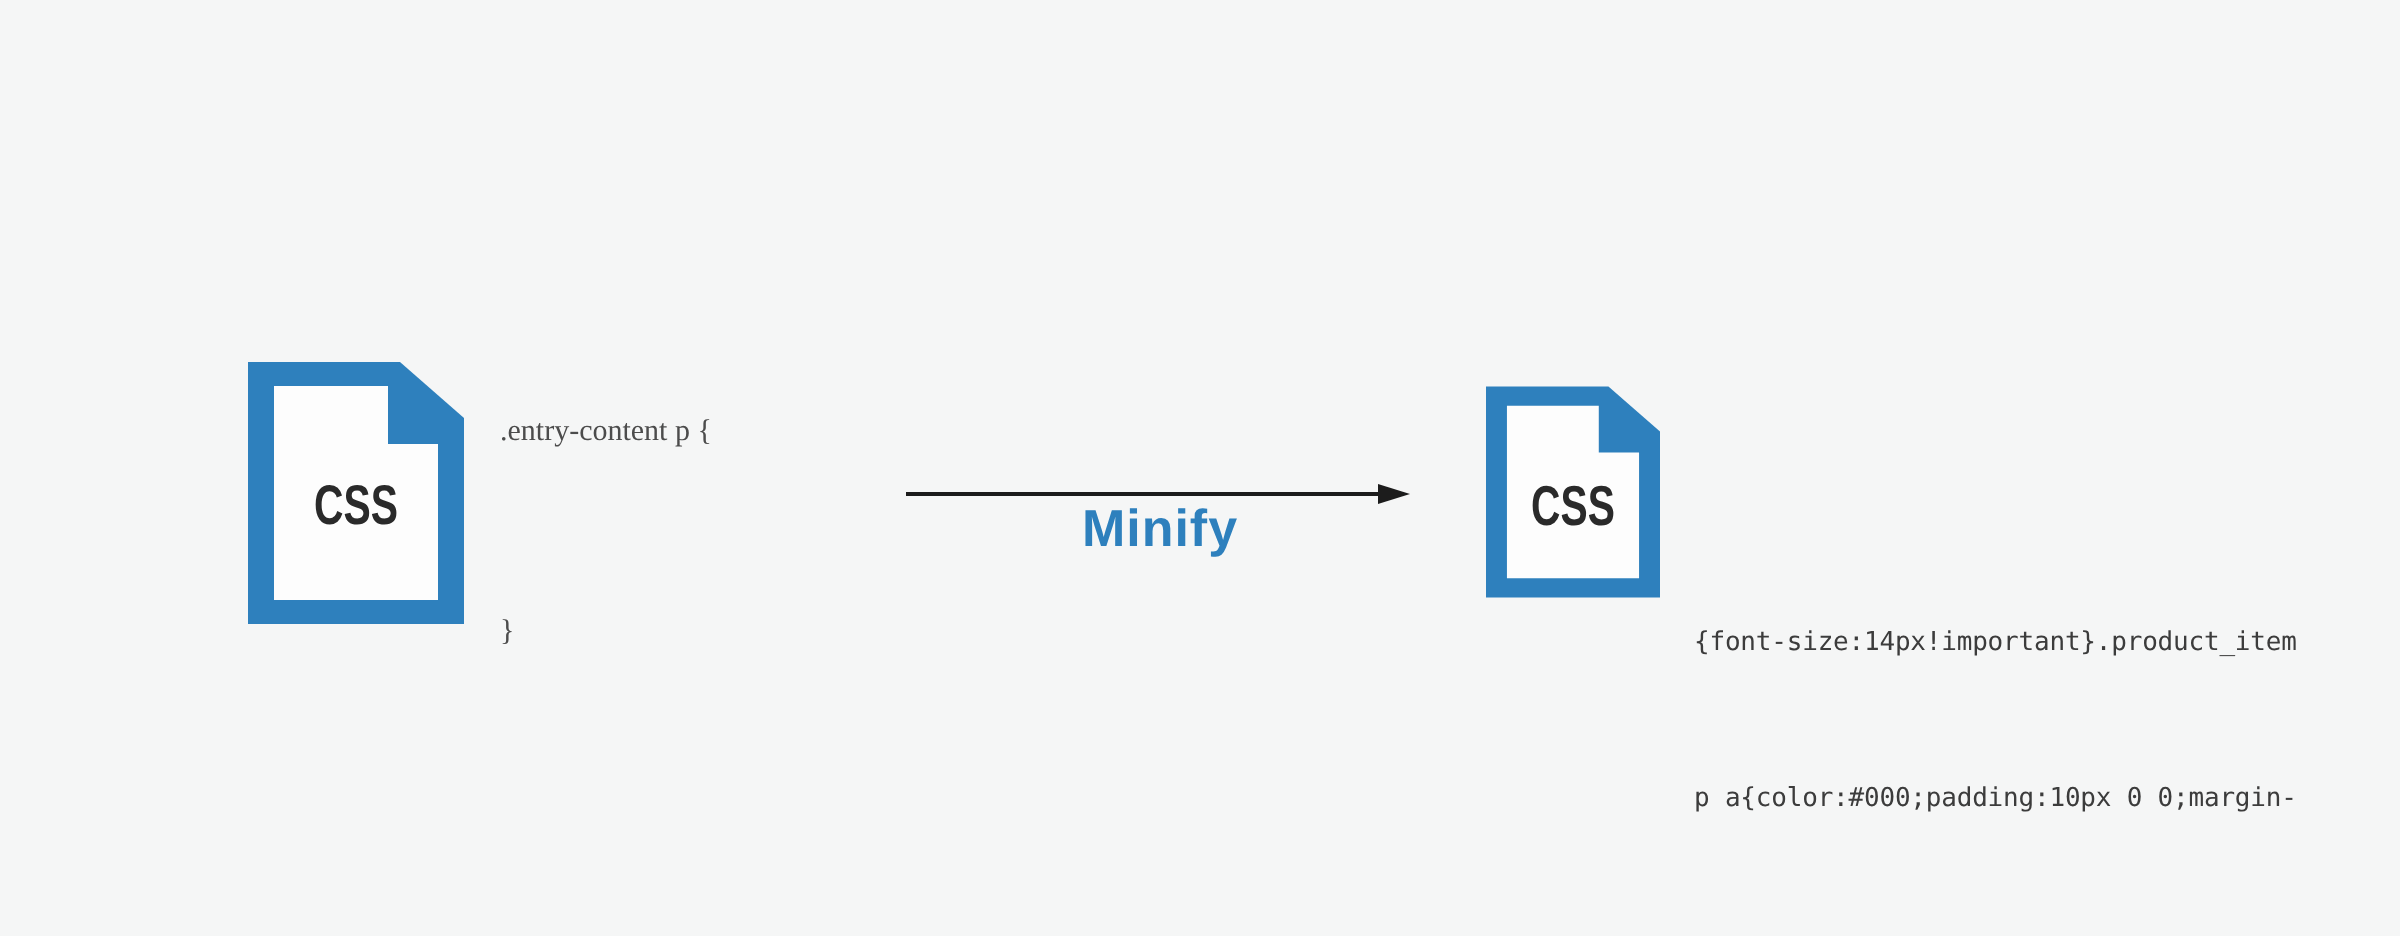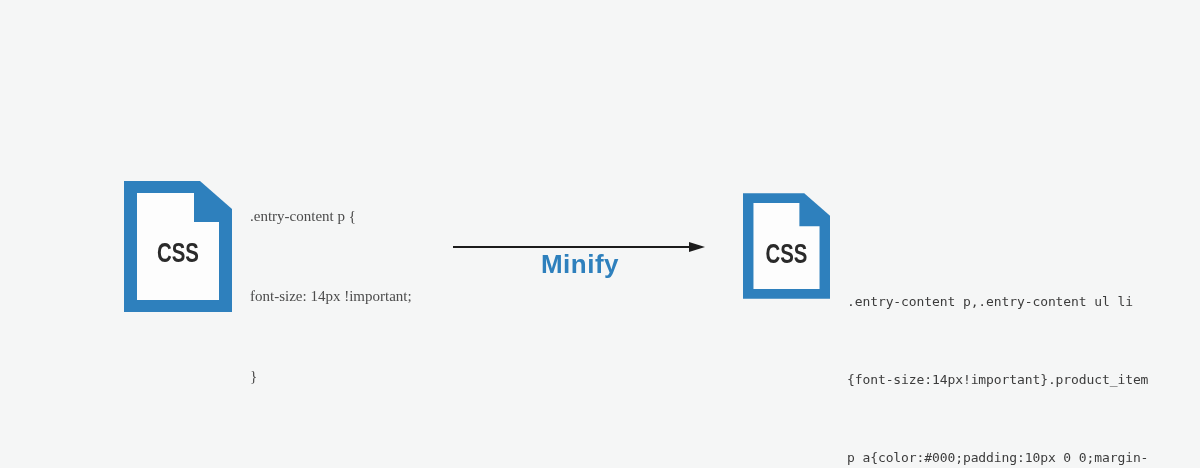--- a/index.html
+++ b/index.html
@@ -69,21 +69,20 @@
     <path class="icon-blue" d="M0 0 H76 L108 28 V131 H0 Z"></path>
     <path class="icon-page" d="M13 12 H70 V41 H95 V119 H13 Z"></path>
     <text class="icon-label" x="54" y="81" text-anchor="middle" font-size="28" textLength="42" lengthAdjust="spacingAndGlyphs">CSS</text>
   </svg>
 
   <div class="source-code">
     
   
       <div class="code-line">.entry-content p {</div>
     
-      <div class="code-line">font-size: 14px !important;</div>
     
       <div class="code-line">}</div>
     
       <div class="code-line"></div>
     
       
     
       
     
       
@@ -108,21 +107,20 @@
 
   <svg class="file-icon-right" viewBox="0 0 108 131">
     <path class="icon-blue" d="M0 0 H76 L108 28 V131 H0 Z"></path>
     <path class="icon-page" d="M13 12 H70 V41 H95 V119 H13 Z"></path>
     <text class="icon-label" x="54" y="86" text-anchor="middle" font-size="35" textLength="52" lengthAdjust="spacingAndGlyphs">CSS</text>
   </svg>
 
   <div class="minified-code">
     
   
-      <div class="mono-line">.entry-content p,.entry-content ul li</div>
     
       <div class="mono-line">{font-size:14px!important}.product_item</div>
     
       <div class="mono-line">p a{color:#000;padding:10px 0 0;margin-</div>
     
       
     </div>
 
 </div>
 

